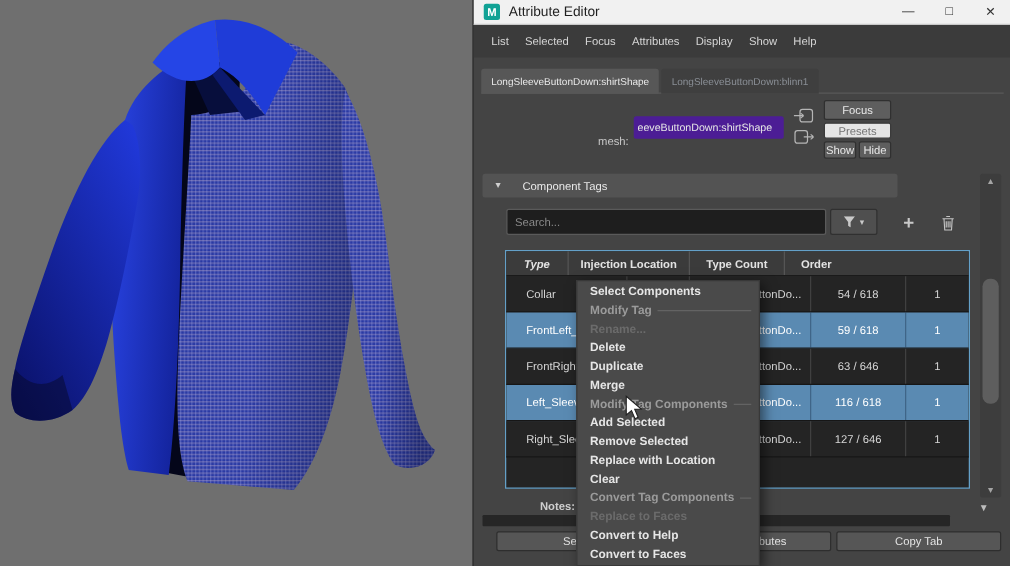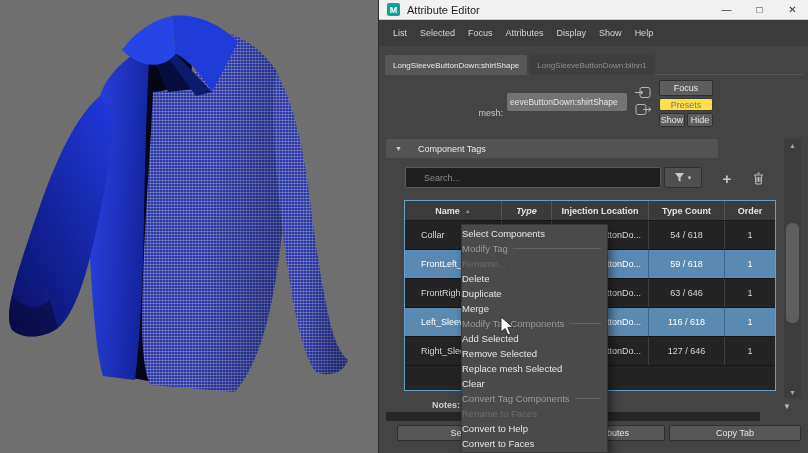--- a/index.html
+++ b/index.html
@@ -21,33 +21,33 @@
 
   .menubar{left:0;top:20px;width:430px;height:26px;background:#3b3b3b;display:flex;align-items:center;gap:13px;padding-left:14px;}
   .menu-item{font-size:9px;color:#d6d6d6;}
 
   .tabstrip{left:6px;top:55px;width:418px;height:20px;display:flex;gap:2px;border-bottom:1px solid #585858;}
   .tab{height:20px;display:flex;align-items:center;justify-content:center;font-size:8px;padding:0 8px;border-radius:2px 2px 0 0;}
   .tab.active{background:#575757;color:#e9e9e9;}
   .tab.inactive{background:#3f3f3f;color:#8a8f96;}
 
   .mesh-label{left:58px;top:108px;width:66px;text-align:right;font-size:9px;color:#c8c8c8;}
-  .mesh-input{left:128px;top:93px;width:120px;height:18px;background:#737373;border-radius:2px;color:#e6e6e6;
+  .mesh-input{left:128px;top:93px;width:120px;height:18px;background:#4c1d95;border-radius:2px;color:#e6e6e6;
               font-size:8.5px;display:flex;align-items:center;padding-left:3px;overflow:hidden;white-space:nowrap;}
   .conn-icon{width:16px;height:13px;}
   .btn{background:#5e5e5e;border:1px solid #303030;border-radius:2px;color:#e8e8e8;font-size:9px;
        display:flex;align-items:center;justify-content:center;}
-  .btn.dim{background:#fde047;color:#747474;border-color:#3a3a3a;}
+  .btn.dim{background:#e5e5e5;color:#747474;border-color:#3a3a3a;}
 
   .section-bar{left:7px;top:139px;width:332px;height:19px;background:#535353;border-radius:2px;display:flex;align-items:center;}
   .tri{font-size:7px;color:#d0d0d0;margin-left:9px;}
   .section-title{margin-left:16px;font-size:9px;color:#e9e9e9;}
 
   .search-input{left:26px;top:167px;width:256px;height:21px;background:#1e1e1e;border:1px solid #5a5a5a;border-radius:2px;
-                color:#d8d8d8;font-size:9px;padding-left:18px;outline:none;}
+                color:#d8d8d8;font-size:9px;padding-left:6px;outline:none;}
   .search-input::placeholder{color:#8a8a8a;}
   .filter-btn{left:285px;top:167px;width:38px;height:21px;background:#4f4f4f;border:1px solid #303030;border-radius:2px;
               display:flex;align-items:center;justify-content:center;gap:4px;}
   .caret{font-size:7px;color:#c9c9c9;}
   .plus-icon{left:338px;top:168px;width:20px;height:20px;color:#c8c8c8;font-size:15px;display:flex;align-items:center;justify-content:center;font-weight:bold;}
   .trash-btn{left:370px;top:170px;width:18px;height:17px;display:flex;align-items:center;justify-content:center;}
 
   
   .tags-table{left:25px;top:200px;width:372px;height:191px;border:1px solid #64a0c8;background:#242424;overflow:hidden;}
   .thead{display:flex;height:20px;background:#3b3b3b;border-bottom:1px solid #1a1a1a;}
@@ -75,21 +75,21 @@
   
   .notes-label{left:12px;top:400px;font-size:9px;font-weight:bold;color:#cfcfcf;white-space:nowrap;padding-left:41px;}
   .notes-strip{left:7px;top:412px;width:374px;height:9px;background:#262626;border-radius:1px;}
   .notes-collapse{left:404px;top:402px;font-size:8px;color:#bdbdbd;}
   .footer-btn{top:425px;width:132px;height:16px;background:#565656;border:1px solid #2e2e2e;border-radius:2px;
               color:#e5e5e5;font-size:9px;display:flex;align-items:center;justify-content:center;}
 
   
   .ctx-menu{left:461px;top:224px;width:147px;background:#4a4a4a;border:1px solid #383838;
             box-shadow:3px 3px 9px rgba(0,0,0,.5);padding:1px 0;z-index:20;}
-  .cm-item{height:15px;line-height:15px;font-size:9.5px;color:#e6e6e6;display:flex;align-items:center;white-space:nowrap;}
+  .cm-item{height:15px;line-height:15px;padding-left:10px;font-size:9.5px;color:#e6e6e6;display:flex;align-items:center;white-space:nowrap;font-weight:bold;}
   .cm-item.header{color:#9b9b9b;}
   .cm-item.header .rule{flex:1;height:1px;background:#636363;margin:0 6px 0 5px;}
   .cm-item.disabled{color:#6b6b6b;}
 
   .cursor{left:500px;top:316px;z-index:30;}
 </style>
 </head>
 <body>
 
 <div class="stage">
@@ -199,24 +199,20 @@
     </div>
     <div class="abs plus-icon">+</div>
     <div class="abs trash-btn">
       <svg width="11" height="13" viewBox="0 0 11 13">
         <path d="M1,3 H10 M4,1.2 H7 M2.2,3 L2.8,12 H8.2 L8.8,3 M4,5 V10 M5.5,5 V10 M7,5 V10" stroke="#c4c4c4" stroke-width="0.9" fill="none"></path>
         </svg>
     </div>
 
     <div class="abs tags-table">
       <div class="thead">
-        <div class="th c-name">
-          <span>Name</span>
-          <span class="sort-ind">▲</span>
-        </div>
         <div class="th c-type">Type</div>
         <div class="th c-inj">Injection Location</div>
         <div class="th c-count">Type Count</div>
         <div class="th c-order">Order</div>
       </div>
       <div class="trow">
         <div class="td c-name">Collar</div>
         <div class="td c-type"></div>
         <div class="td c-inj">ttonDo...</div>
         <div class="td c-count">54 / 618</div>
@@ -293,31 +289,31 @@
         <span>Modify Tag Components</span>
         <span class="rule"></span>
       </div>
     <div class="cm-item">
         <span>Add Selected</span>
       </div>
     <div class="cm-item">
         <span>Remove Selected</span>
       </div>
     <div class="cm-item">
-        <span>Replace mesh Selected</span>
+        <span>Replace with Location</span>
       </div>
     <div class="cm-item">
         <span>Clear</span>
       </div>
     <div class="cm-item header">
         <span>Convert Tag Components</span>
         <span class="rule"></span>
       </div>
     <div class="cm-item disabled">
-        <span>Rename to Faces</span>
+        <span>Replace to Faces</span>
       </div>
     <div class="cm-item">
         <span>Convert to Help</span>
       </div>
     <div class="cm-item">
         <span>Convert to Faces</span>
       </div>
   </div>
 
   <svg class="abs cursor" width="14" height="20" viewBox="0 0 14 20">

